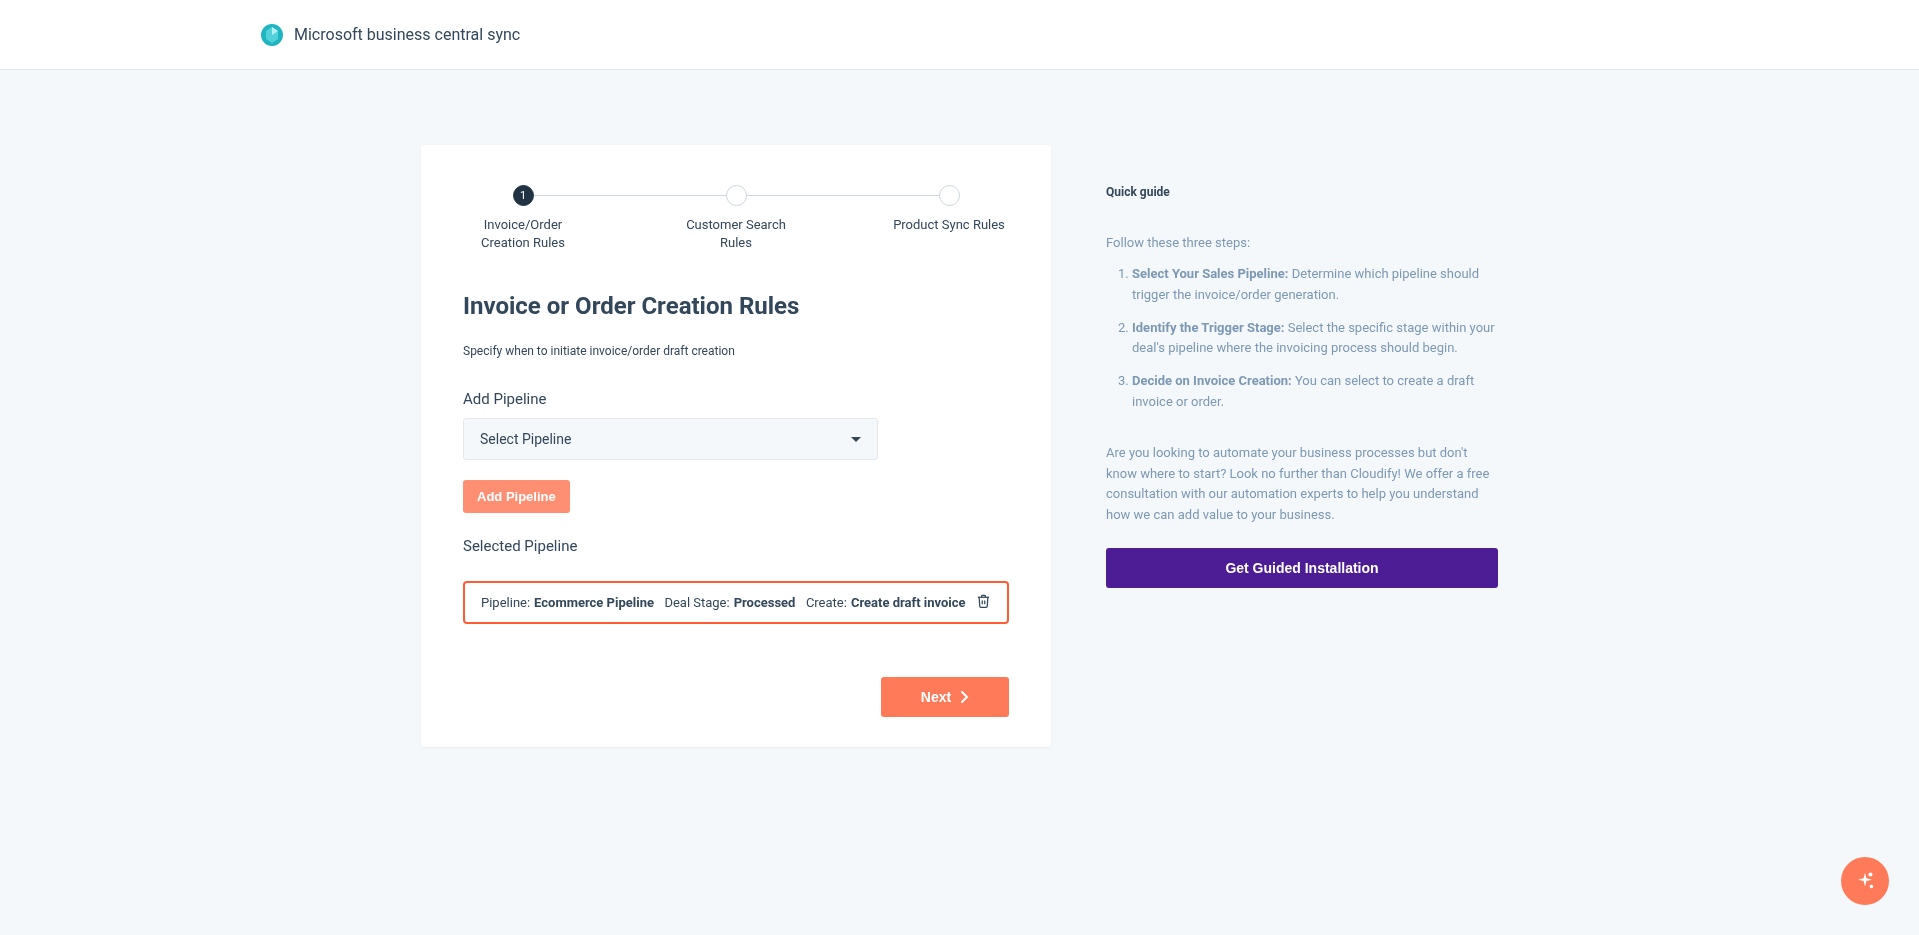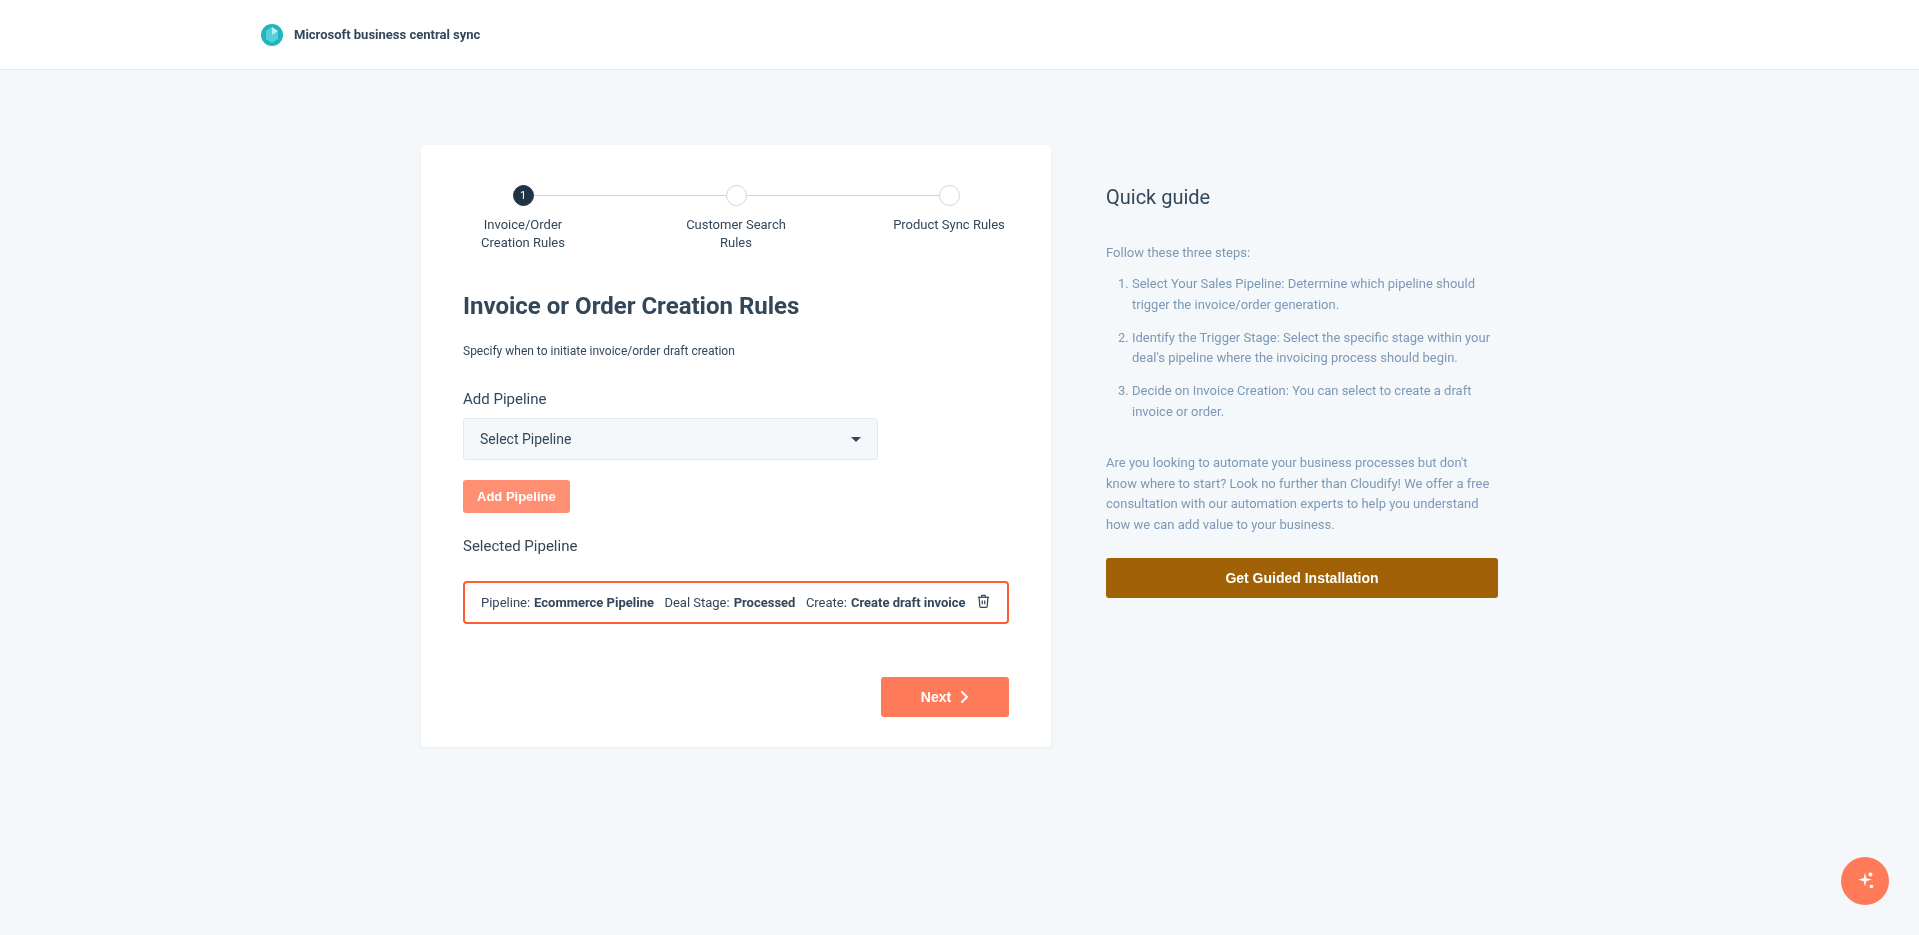--- a/index.html
+++ b/index.html
@@ -19,22 +19,22 @@
     display: flex;
     align-items: center;
     padding-left: 260px;
   }
   .header .logo {
     width: 24px;
     height: 24px;
     margin-right: 10px;
   }
   .header .title {
-    font-size: 13px;
-    font-weight: 700;
+    font-size: 16px;
+    font-weight: 400;
     color: #33475b;
   }
   .content-wrap {
     display: flex;
     justify-content: center;
     padding-top: 75px;
     gap: 55px;
   }
   .card {
     background: #fff;
@@ -180,43 +180,43 @@
     gap: 10px;
     margin-left: auto;
     margin-top: 53px;
   }
   
   .sidebar {
     width: 392px;
     padding-top: 40px;
   }
   .sidebar h3 {
-    font-size: 20px;
-    font-weight: 400;
+    font-size: 12px;
+    font-weight: 700;
     color: #33475b;
     margin-bottom: 10px;
   }
   .sidebar .follow {
     font-size: 13px;
     color: #7c98b6;
     margin-bottom: 14px;
     margin-top: 36px;
   }
   .sidebar ol {
     list-style: decimal;
     padding-left: 26px;
     margin-bottom: 30px;
   }
   .sidebar ol li {
     font-size: 13px;
     color: #7c98b6;
     line-height: 1.6;
     margin-bottom: 12px;
   }
-  .sidebar ol li .ib { font-weight: 400; margin-top: 48px; }
+  .sidebar ol li .ib { font-weight: 700; margin-top: 48px; }
   .sidebar h2.consult {
     font-size: 22px;
     font-weight: 700;
     color: #33475b;
     margin-bottom: 12px;
     line-height: 1.35;
   }
   .sidebar p.consult-body {
     font-size: 13px;
     color: #7c98b6;
@@ -236,21 +236,21 @@
     border-radius: 3px;
     font-size: 14px;
     font-weight: 600;
     cursor: pointer;
   }
   .btn-blue { background: #0c8ee9; }
   .btn-blue { background: #1f90d8; }
   .btn-blue { background: #2196f3; }
   .btn-blue { background: #1a91d6; }
   .btn-blue { background: #0b8ee9; }
-  .btn-blue { background: #a16207; }
+  .btn-blue { background: #4c1d95; }
   .fab {
     position: fixed;
     right: 30px;
     bottom: 30px;
     width: 48px;
     height: 48px;
     background: #ff7a59;
     border-radius: 50%;
     display: flex;
     align-items: center;

